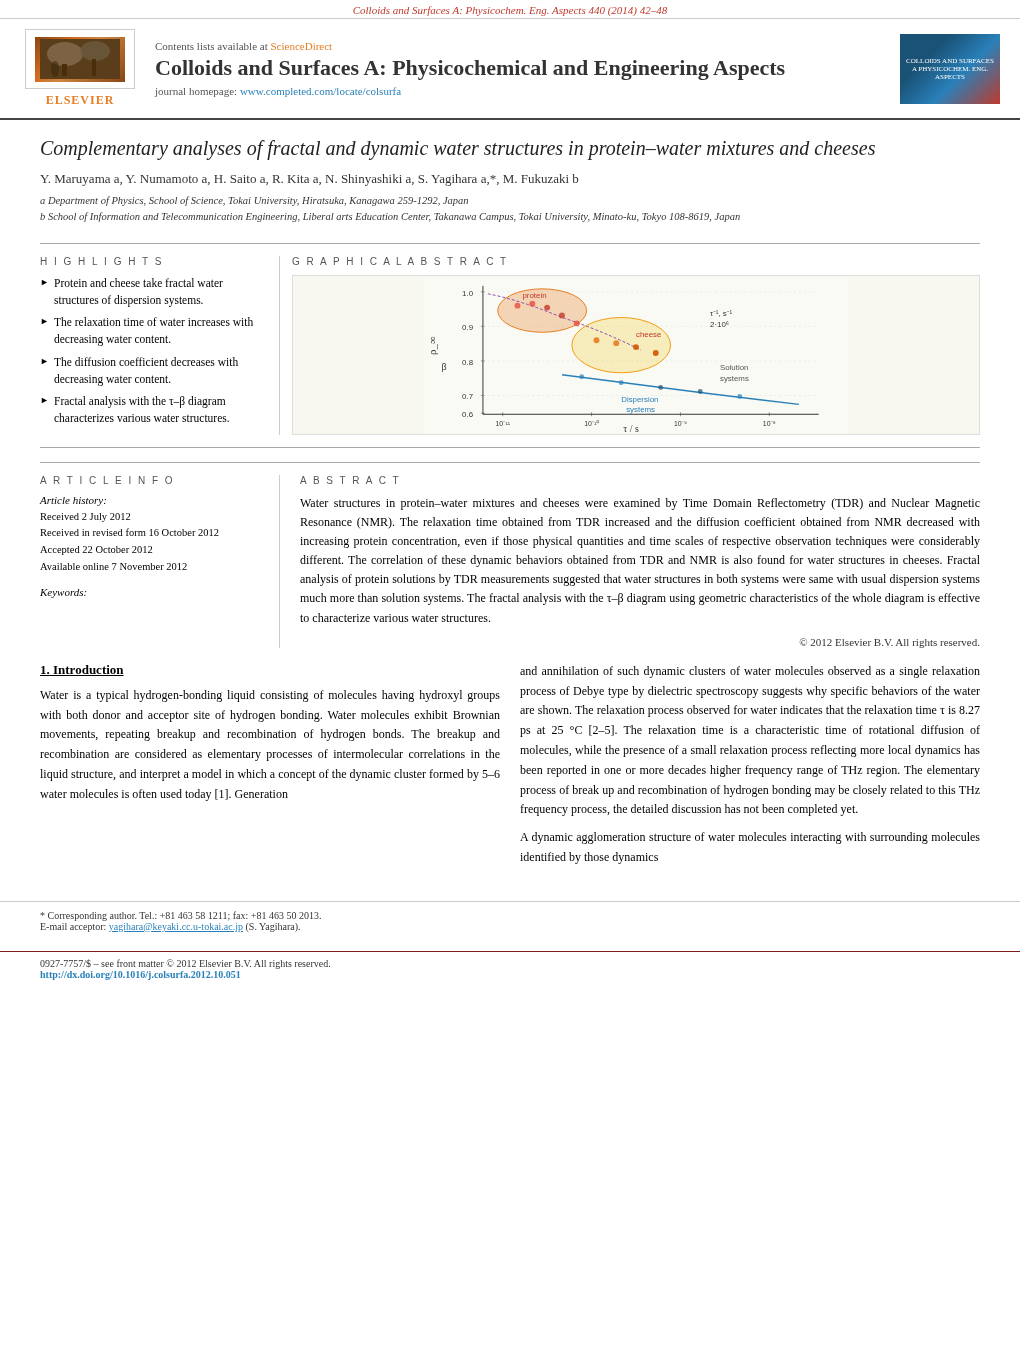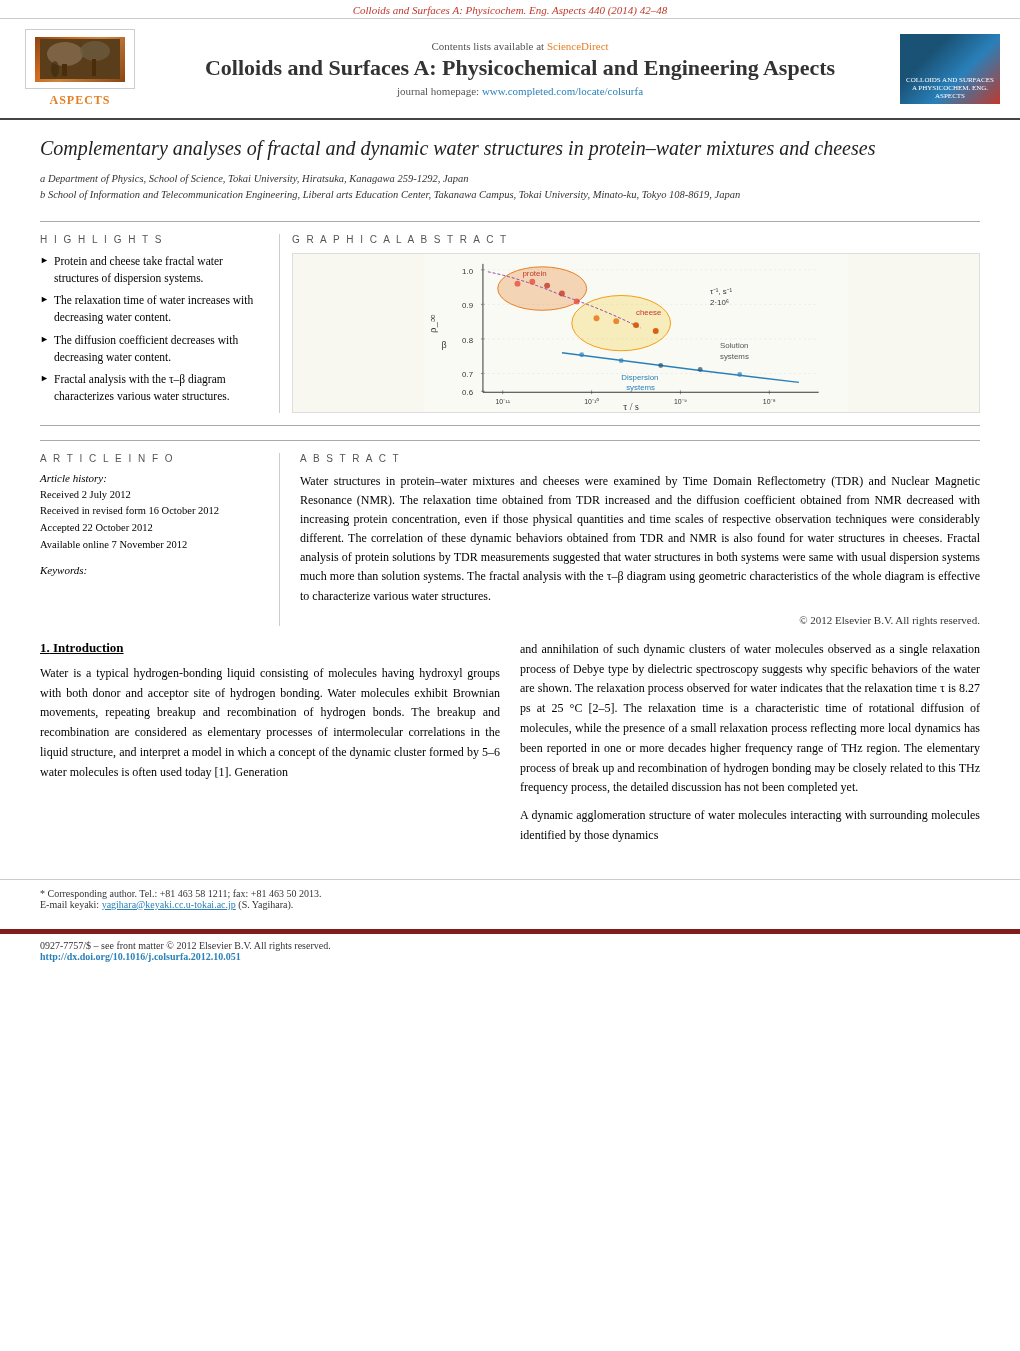--- a/index.html
+++ b/index.html
@@ -63,21 +63,20 @@
     }
     .elsevier-logo .elsevier-text {
       font-size: 12px;
       font-weight: bold;
       color: #E67E22;
       letter-spacing: 1px;
       margin-top: 2px;
     }
     .journal-title-center {
       flex: 1;
-      text-align: center;
       padding: 0 15px;
     }
     .contents-available {
       font-size: 11px;
       color: #555;
       margin-bottom: 3px;
     }
     .science-direct-link {
       color: #e67e22;
       text-decoration: none;
@@ -95,21 +94,21 @@
     }
     .journal-homepage a {
       color: #2980b9;
       text-decoration: none;
     }
     .journal-thumb {
       width: 100px;
       height: 70px;
       background: linear-gradient(135deg, #1a5276 30%, #2980b9 60%, #c0392b 100%);
       display: flex;
-      align-items: flex-end;
+      align-items: center;
       justify-content: center;
       font-size: 7px;
       color: #fff;
       text-align: center;
       padding: 4px;
     }
 
     
     .main-content {
       padding: 15px 40px;
@@ -259,21 +258,21 @@
     }
     .body-paragraph {
       font-size: 12px;
       line-height: 1.65;
       text-align: justify;
       margin-bottom: 8px;
     }
 
     
     .page-footer {
-      border-top: 5px solid #7f1d1d;
+      border-top: 1px solid #7f1d1d;
       margin-top: 15px;
       padding-top: 6px;
       font-size: 10px;
       color: #333;
       padding-left: 40px;
       padding-right: 20px;
     }
     .footer-link {
       color: #2980b9;
       text-decoration: none;
@@ -306,21 +305,21 @@
 
           <ellipse cx="25" cy="15" rx="18" ry="12" fill="#8B7355" opacity="0.7"></ellipse>
           <ellipse cx="55" cy="12" rx="15" ry="10" fill="#6B5B3E" opacity="0.8"></ellipse>
           <rect x="22" y="25" width="5" height="12" fill="#4a2e0a"></rect>
           <rect x="52" y="20" width="4" height="17" fill="#4a2e0a"></rect>
 
           <ellipse cx="15" cy="30" rx="4" ry="8" fill="#3a2a0a" opacity="0.6"></ellipse>
         </svg>
       </div>
     </div>
-    <div class="elsevier-text">ASPECTS</div>
+    <div class="elsevier-text">ELSEVIER</div>
   </div>
 
   <div class="journal-title-center">
     <div class="contents-available">
       <span>Contents lists available at</span>
       <a href="#" class="science-direct-link">ScienceDirect</a>
     </div>
     <div class="journal-name">Colloids and Surfaces A: Physicochemical and Engineering Aspects</div>
     <div class="journal-homepage">
       <span>journal homepage:</span>
@@ -330,20 +329,23 @@
 
   <div class="journal-thumb">
     <span style="font-size:7px;">COLLOIDS AND SURFACES A PHYSICOCHEM. ENG. ASPECTS</span>
   </div>
 </div>
 
 <div class="main-content">
 
   <h1 class="article-title">Complementary analyses of fractal and dynamic water structures in protein–water mixtures and cheeses</h1>
 
+  <div class="authors">
+    <span>Y. Maruyama a, Y. Numamoto a, H. Saito a, R. Kita a, N. Shinyashiki a, S. Yagihara a,*, M. Fukuzaki b</span>
+  </div>
 
   <div class="affiliations">
     <div>a Department of Physics, School of Science, Tokai University, Hiratsuka, Kanagawa 259-1292, Japan</div>
     <div>b School of Information and Telecommunication Engineering, Liberal arts Education Center, Takanawa Campus, Tokai University, Minato-ku, Tokyo 108-8619, Japan</div>
   </div>
 
   <div class="highlights-graphical">
 
     <div class="highlights-col">
       <div class="section-label">H I G H L I G H T S</div>
@@ -479,21 +481,21 @@
       <p class="body-paragraph">and annihilation of such dynamic clusters of water molecules observed as a single relaxation process of Debye type by dielectric spectroscopy suggests why specific behaviors of the water are shown. The relaxation process observed for water indicates that the relaxation time τ is 8.27 ps at 25 °C [2–5]. The relaxation time is a characteristic time of rotational diffusion of molecules, while the presence of a small relaxation process reflecting more local dynamics has been reported in one or more decades higher frequency range of THz region. The elementary process of break up and recombination of hydrogen bonding may be closely related to this THz frequency process, the detailed discussion has not been completed yet.</p>
       <p class="body-paragraph">A dynamic agglomeration structure of water molecules interacting with surrounding molecules identified by those dynamics</p>
     </div>
   </div>
 
 </div>
 
 <div class="footnote-area">
   <div>* Corresponding author. Tel.: +81 463 58 1211; fax: +81 463 50 2013.</div>
   <div>
-    <span>E-mail keyaki:</span>
+    <span>E-mail acceptor:</span>
     <a href="#" style="color:#2980b9;">yagihara@keyaki.cc.u-tokai.ac.jp</a>
     <span>(S. Yagihara).</span>
   </div>
 </div>
 
 <div class="page-footer">
   <div>0927-7757/$ – see front matter © 2012 Elsevier B.V. All rights reserved.</div>
   <div>
     <a href="#" class="footer-link">http://dx.doi.org/10.1016/j.colsurfa.2012.10.051</a>
   </div>

